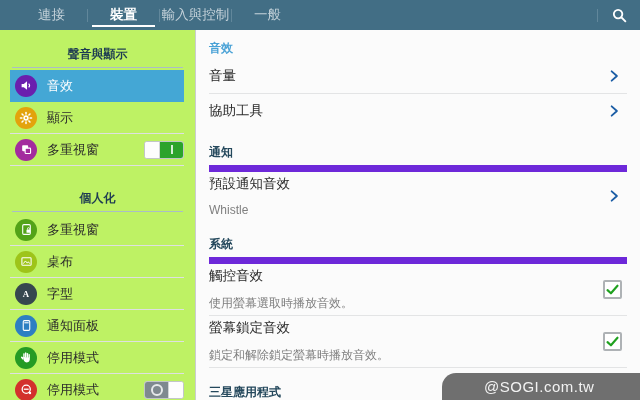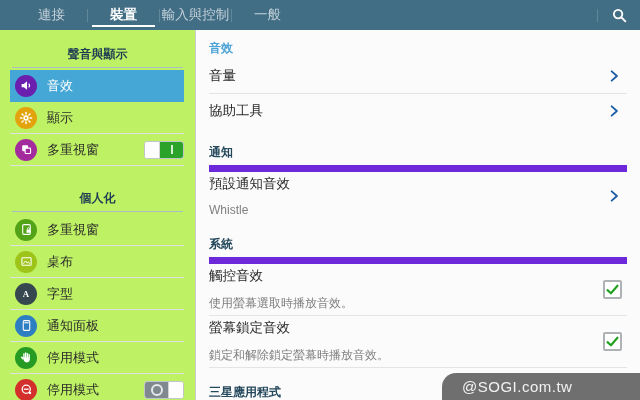--- a/index.html
+++ b/index.html
@@ -86,21 +86,21 @@
     border:2px solid #aeb2b5; border-radius:2px; background:#fff;
     display:flex; align-items:center; justify-content:center; cursor:pointer;
   }
   .section { margin-bottom:4px; }
 
   
   .watermark {
     position:absolute; right:0; bottom:0; left:442px; height:27px;
     background:#6f6f6f; border-top-left-radius:14px;
     color:#f2f2f2; font-size:15px; letter-spacing:0.5px;
-    display:flex; align-items:center; padding-left:20px;
+    display:flex; align-items:center; padding-left:42px;
   }
 </style>
 </head>
 <body>
 
 <div class="screen">
 
   <div class="topbar">
     <div class="tabs">
       <div class="tab">連接</div>

